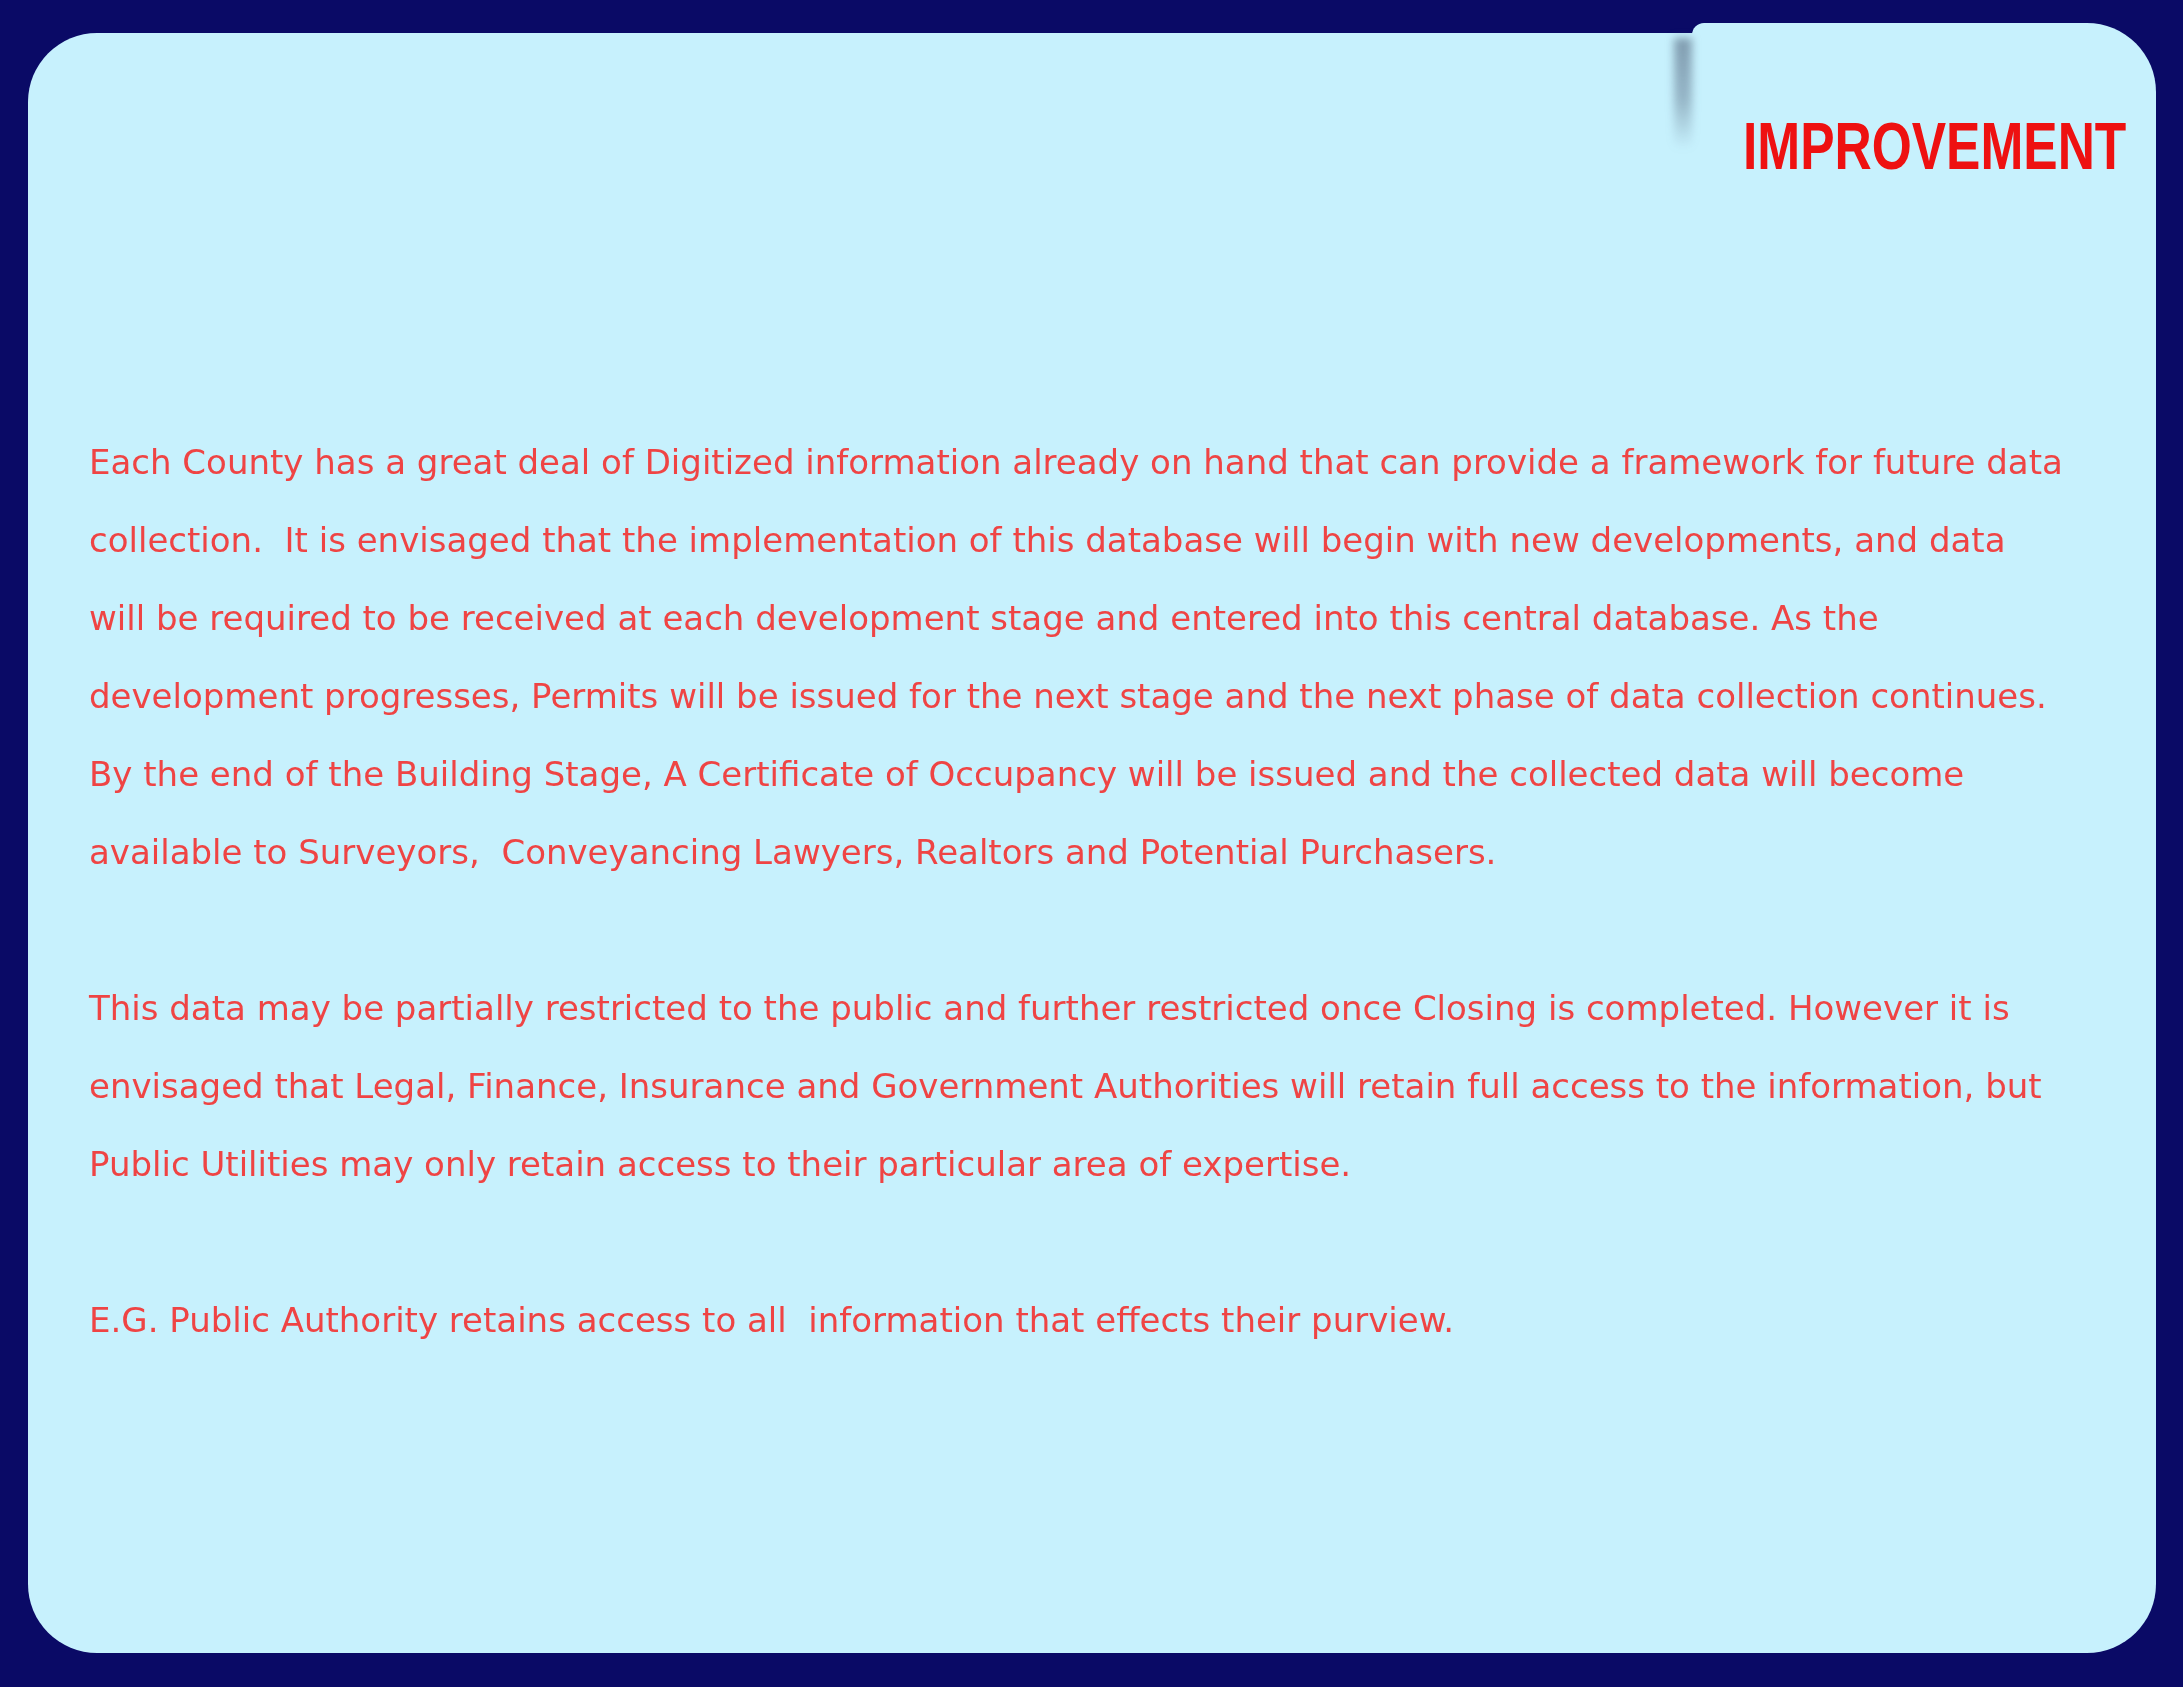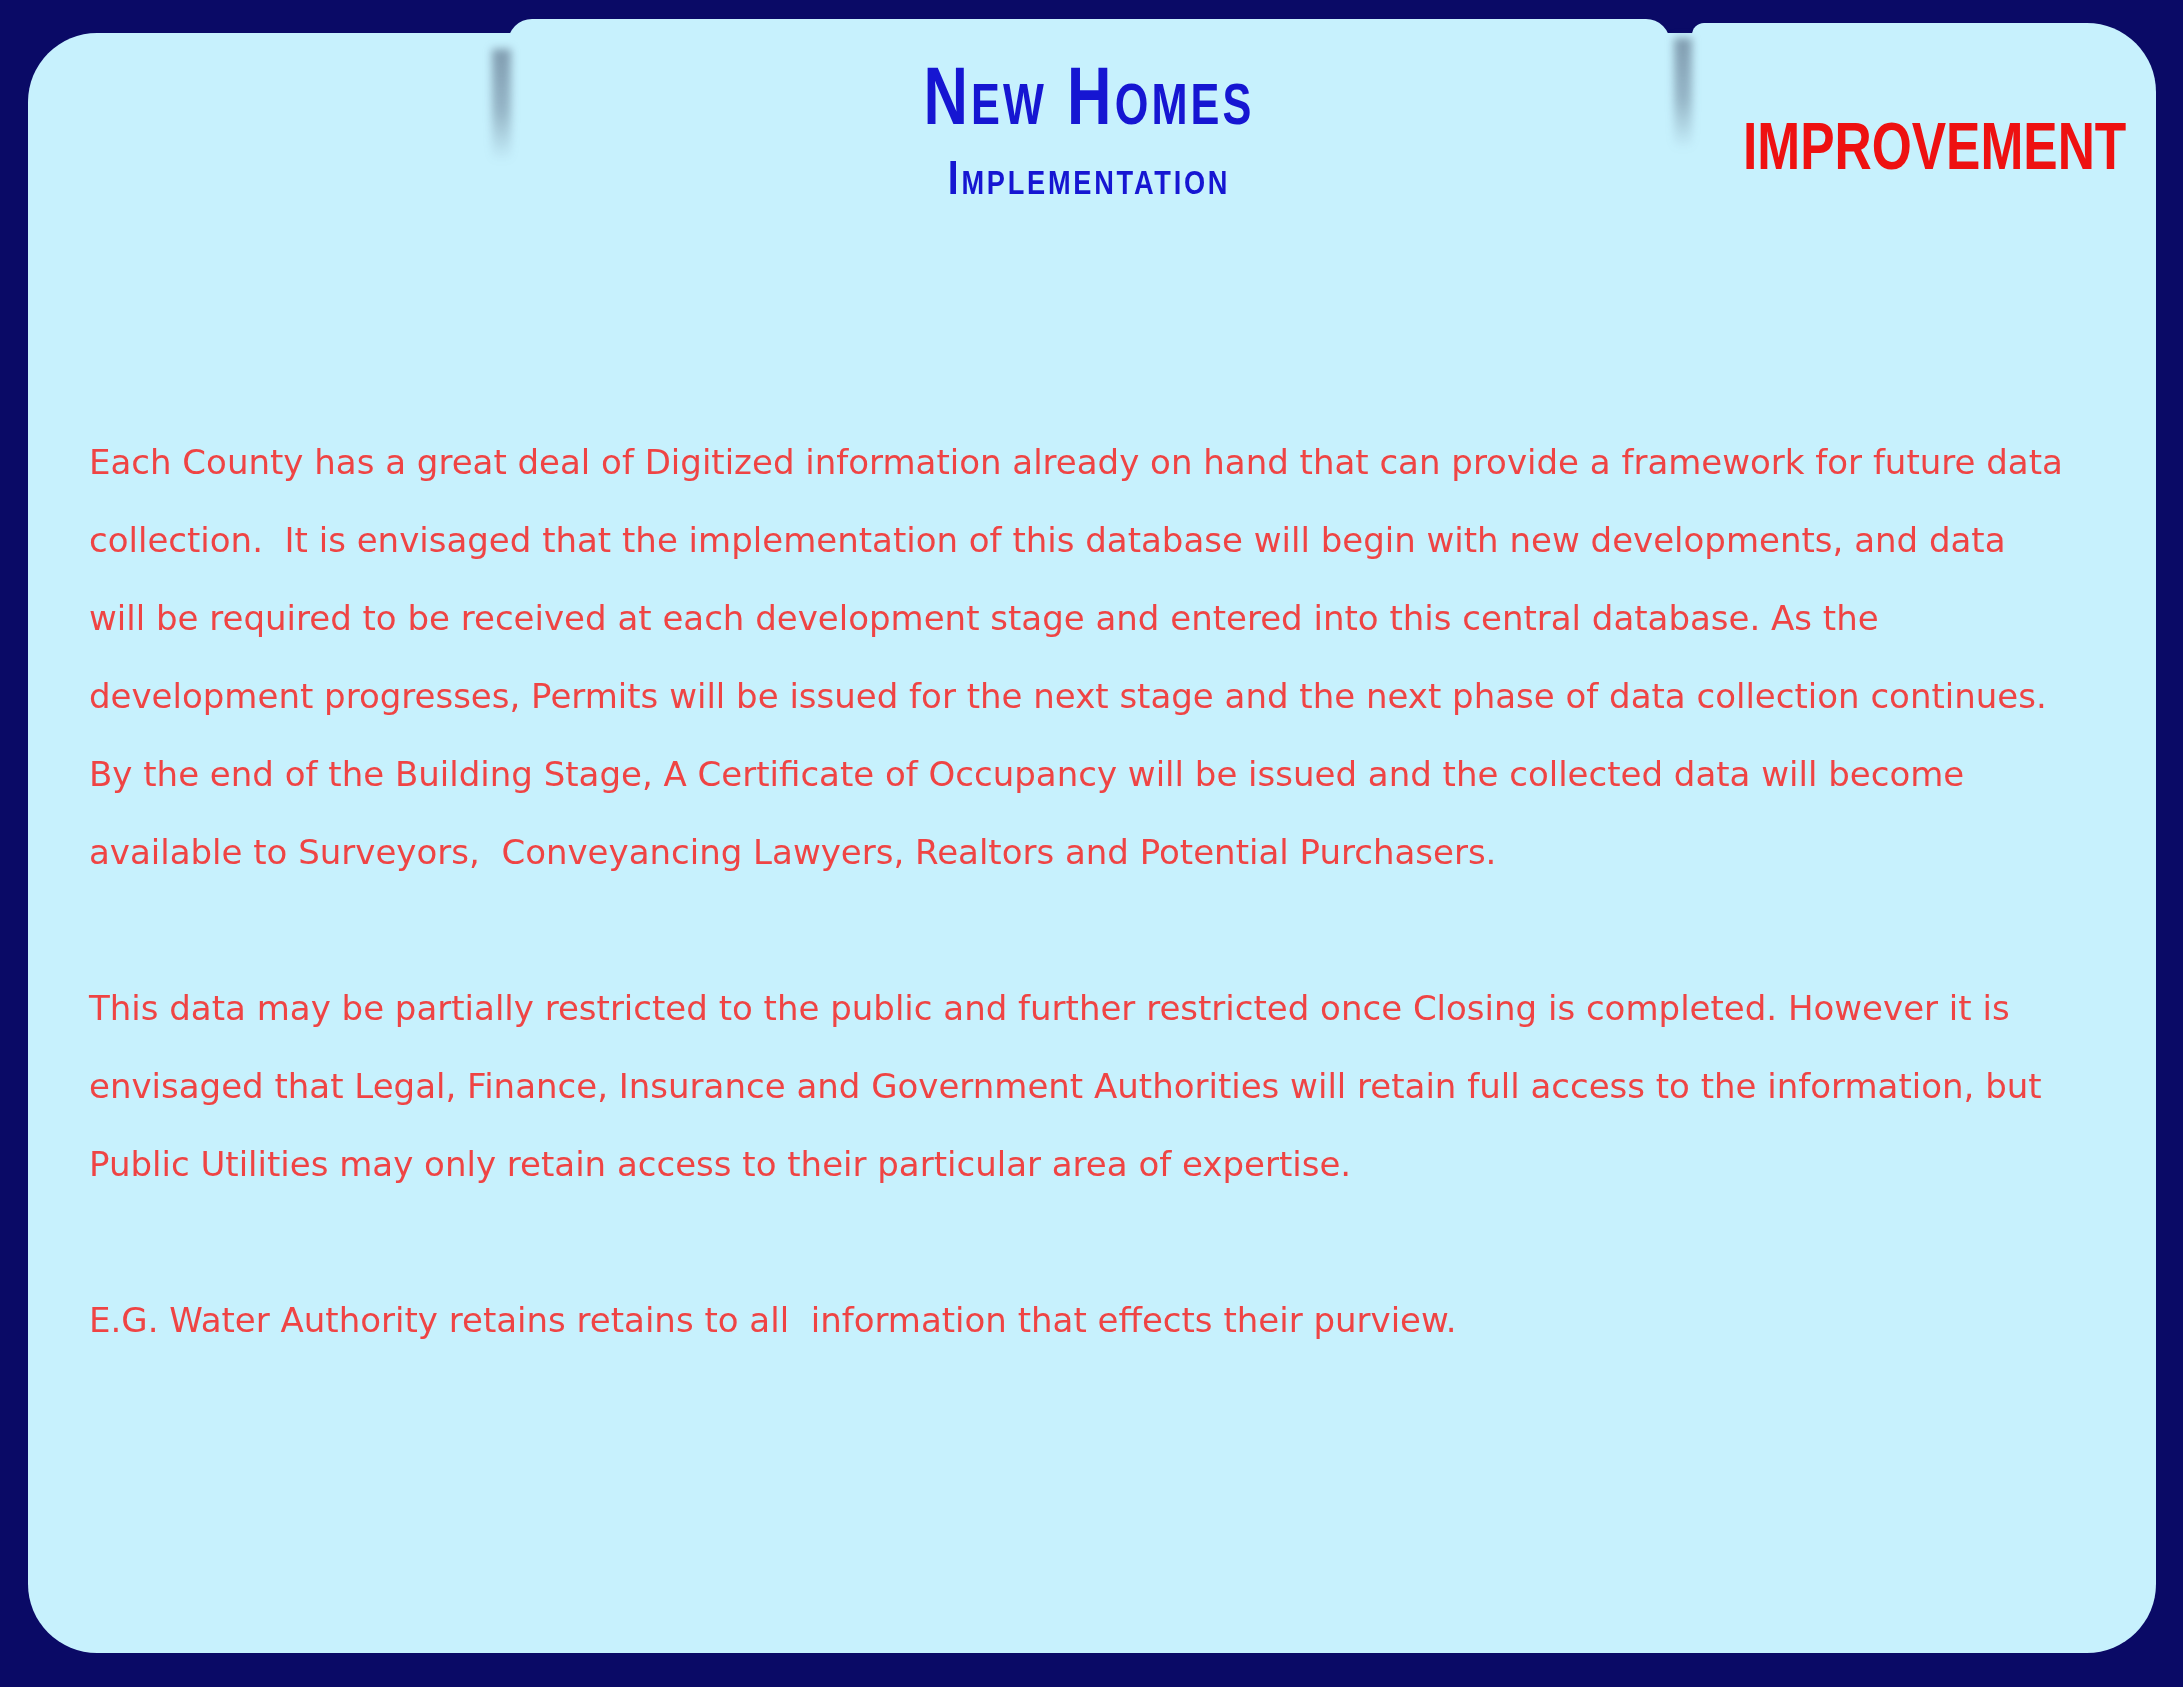--- a/index.html
+++ b/index.html
@@ -117,29 +117,25 @@
     white-space: pre-wrap;
   }
 </style>
 </head>
 <body>
 
 <div id="canvas">
 
   <div class="panel"></div>
 
-  <div class="tab tab-center">
-    <div class="title">New Homes</div>
-    <div class="subtitle">Implementation</div>
-  </div>
 
   <div class="tab tab-right">
     <div class="corner-label">IMPROVEMENT</div>
   </div>
 
   <div class="content">
     <p>Each County has a great deal of Digitized information already on hand that can provide a framework for future data collection.  It is envisaged that the implementation of this database will begin with new developments, and data will be required to be received at each development stage and entered into this central database. As the development progresses, Permits will be issued for the next stage and the next phase of data collection continues. By the end of the Building Stage, A Certificate of Occupancy will be issued and the collected data will become available to Surveyors,  Conveyancing Lawyers, Realtors and Potential Purchasers.</p>
     <p>This data may be partially restricted to the public and further restricted once Closing is completed. However it is envisaged that Legal, Finance, Insurance and Government Authorities will retain full access to the information, but Public Utilities may only retain access to their particular area of expertise.</p>
-    <p>E.G. Water Authority retains retains to all  information that effects their purview.</p>
+    <p>E.G. Public Authority retains access to all  information that effects their purview.</p>
   </div>
 
 </div>
 
 
 </body></html>

